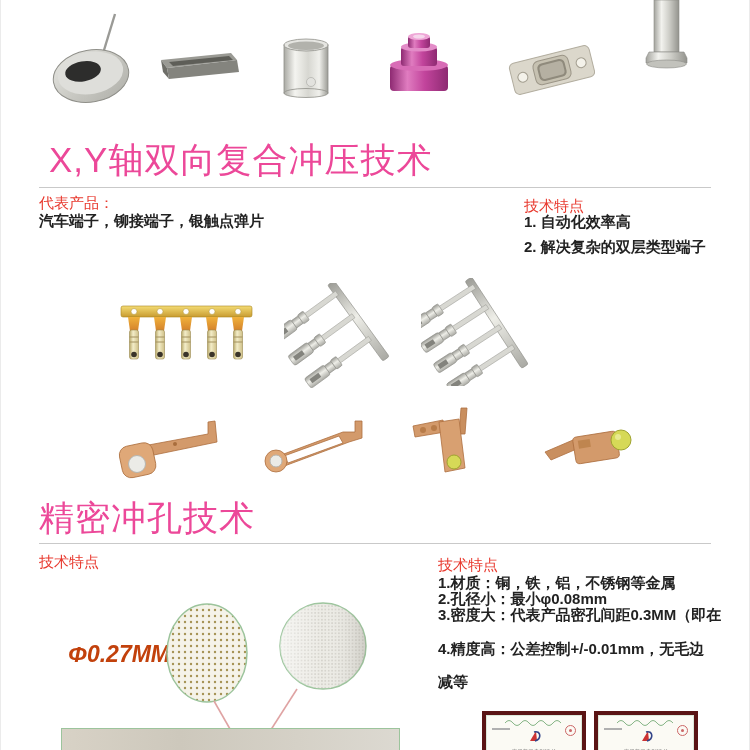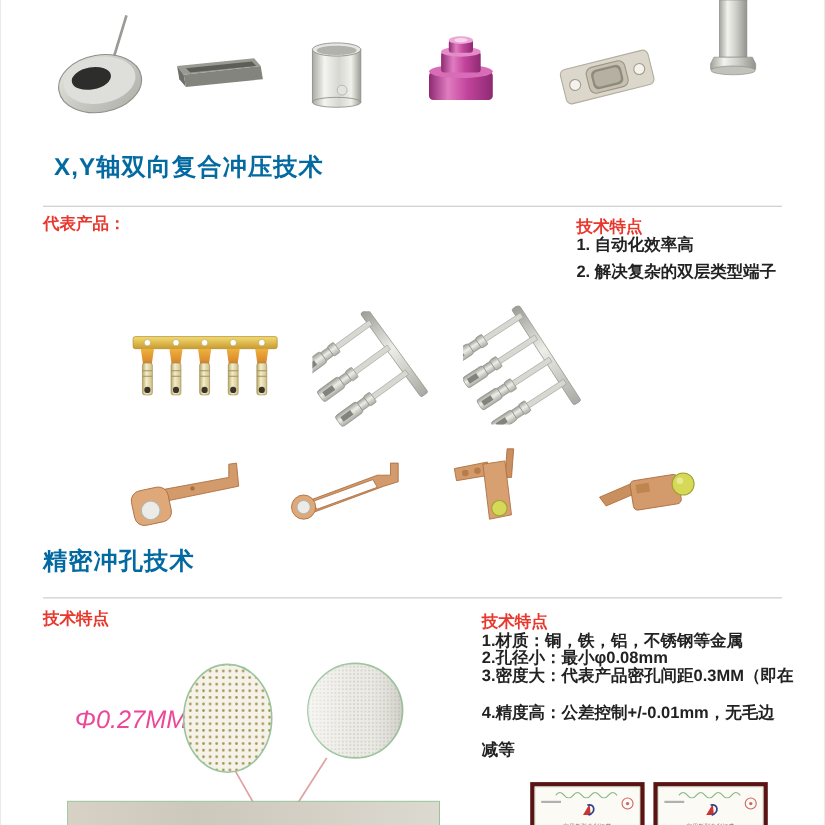--- a/index.html
+++ b/index.html
@@ -2,26 +2,26 @@
 <html><head>
 <meta charset="utf-8">
 <style>
   html,body{margin:0;padding:0;background:#ffffff;}
   #page{
     position:relative;width:750px;height:750px;overflow:hidden;background:#fff;
     border-left:1px solid #ebebeb;border-right:1px solid #ebebeb;box-sizing:border-box;
     font-family:"Liberation Sans",sans-serif;
   }
   .abs{position:absolute;}
-  .h1{font-size:22px;font-weight:700;color:#0369a1;letter-spacing:1px;white-space:nowrap;}
+  .h1{font-size:35px;font-weight:400;color:#ec4899;letter-spacing:1px;white-space:nowrap;}
   .divider{height:1px;background:#c9c9c9;width:672px;}
-  .red-label{font-size:15px;font-weight:700;color:#e8382d;white-space:nowrap;}
+  .red-label{font-size:15px;font-weight:400;color:#e8382d;white-space:nowrap;}
   .body-line{font-size:15px;font-weight:700;color:#222;white-space:nowrap;}
   .feat-line{font-size:15px;font-weight:700;color:#222;white-space:nowrap;line-height:16.5px;text-align:center;}
-  .phi{font-size:23px;font-weight:400;font-style:italic;color:#ec4899;white-space:nowrap;}
+  .phi{font-size:23px;font-weight:700;font-style:italic;color:#c2410c;white-space:nowrap;}
   .bigmesh{
     left:60px;top:728px;width:337px;height:40px;
     border:1px solid #9cc49c;
     background:linear-gradient(90deg,#d8d2c6 0%,#cdc8bc 35%,#d5d1c7 70%,#dcd9d1 100%);
   }
   .cert{width:104px;height:70px;background:#5a1414;padding:4px;box-sizing:border-box;top:711px;}
   .cert-paper{position:relative;width:100%;height:100%;background:#fbfaf4;border:1px solid #dbe7d8;box-sizing:border-box;}
   .cert-smalltext{position:absolute;left:5px;top:12px;width:18px;height:2px;background:#b0b0b0;}
   .cert-seal{position:absolute;right:5px;top:9px;width:11px;height:11px;border:1px solid #cc6666;border-radius:50%;box-sizing:border-box;}
   .cert-seal::after{content:"";position:absolute;left:3px;top:3px;width:3px;height:3px;border-radius:50%;background:#cc6666;}
@@ -112,20 +112,21 @@
     </defs>
     <rect x="15" y="0" width="25" height="52" fill="url(#p6g)" stroke="#8c8c86" stroke-width="0.6"></rect>
     <path d="M10,52 L45,52 L48,58 L48,63 L7,63 L7,58 Z" fill="url(#p6g)" stroke="#8c8c86" stroke-width="0.6"></path>
     <ellipse cx="27.5" cy="64" rx="20" ry="4" fill="#c2c2bc" stroke="#8c8c86" stroke-width="0.6"></ellipse>
   </svg>
 
   <div class="abs h1" style="left:48px;top:137px">X,Y轴双向复合冲压技术</div>
   <div class="abs divider" style="left:38px;top:187px"></div>
 
   <div class="abs red-label" style="left:38px;top:194px">代表产品：</div>
+  <div class="abs body-line" style="left:38px;top:212px">汽车端子，铆接端子，银触点弹片</div>
 
   <div class="abs red-label" style="left:523px;top:197px">技术特点</div>
   <div class="abs body-line" style="left:523px;top:213px">1. 自动化效率高</div>
   <div class="abs body-line" style="left:523px;top:238px">2. 解决复杂的双层类型端子</div>
 
   <svg class="abs" style="left:118px;top:288px" width="135" height="88" viewBox="0 0 135 88">
     <defs>
       <linearGradient id="t1bar" x1="0" y1="0" x2="0" y2="1">
         <stop offset="0" stop-color="#f4dc74"></stop>
           <stop offset="1" stop-color="#c89b30"></stop>

